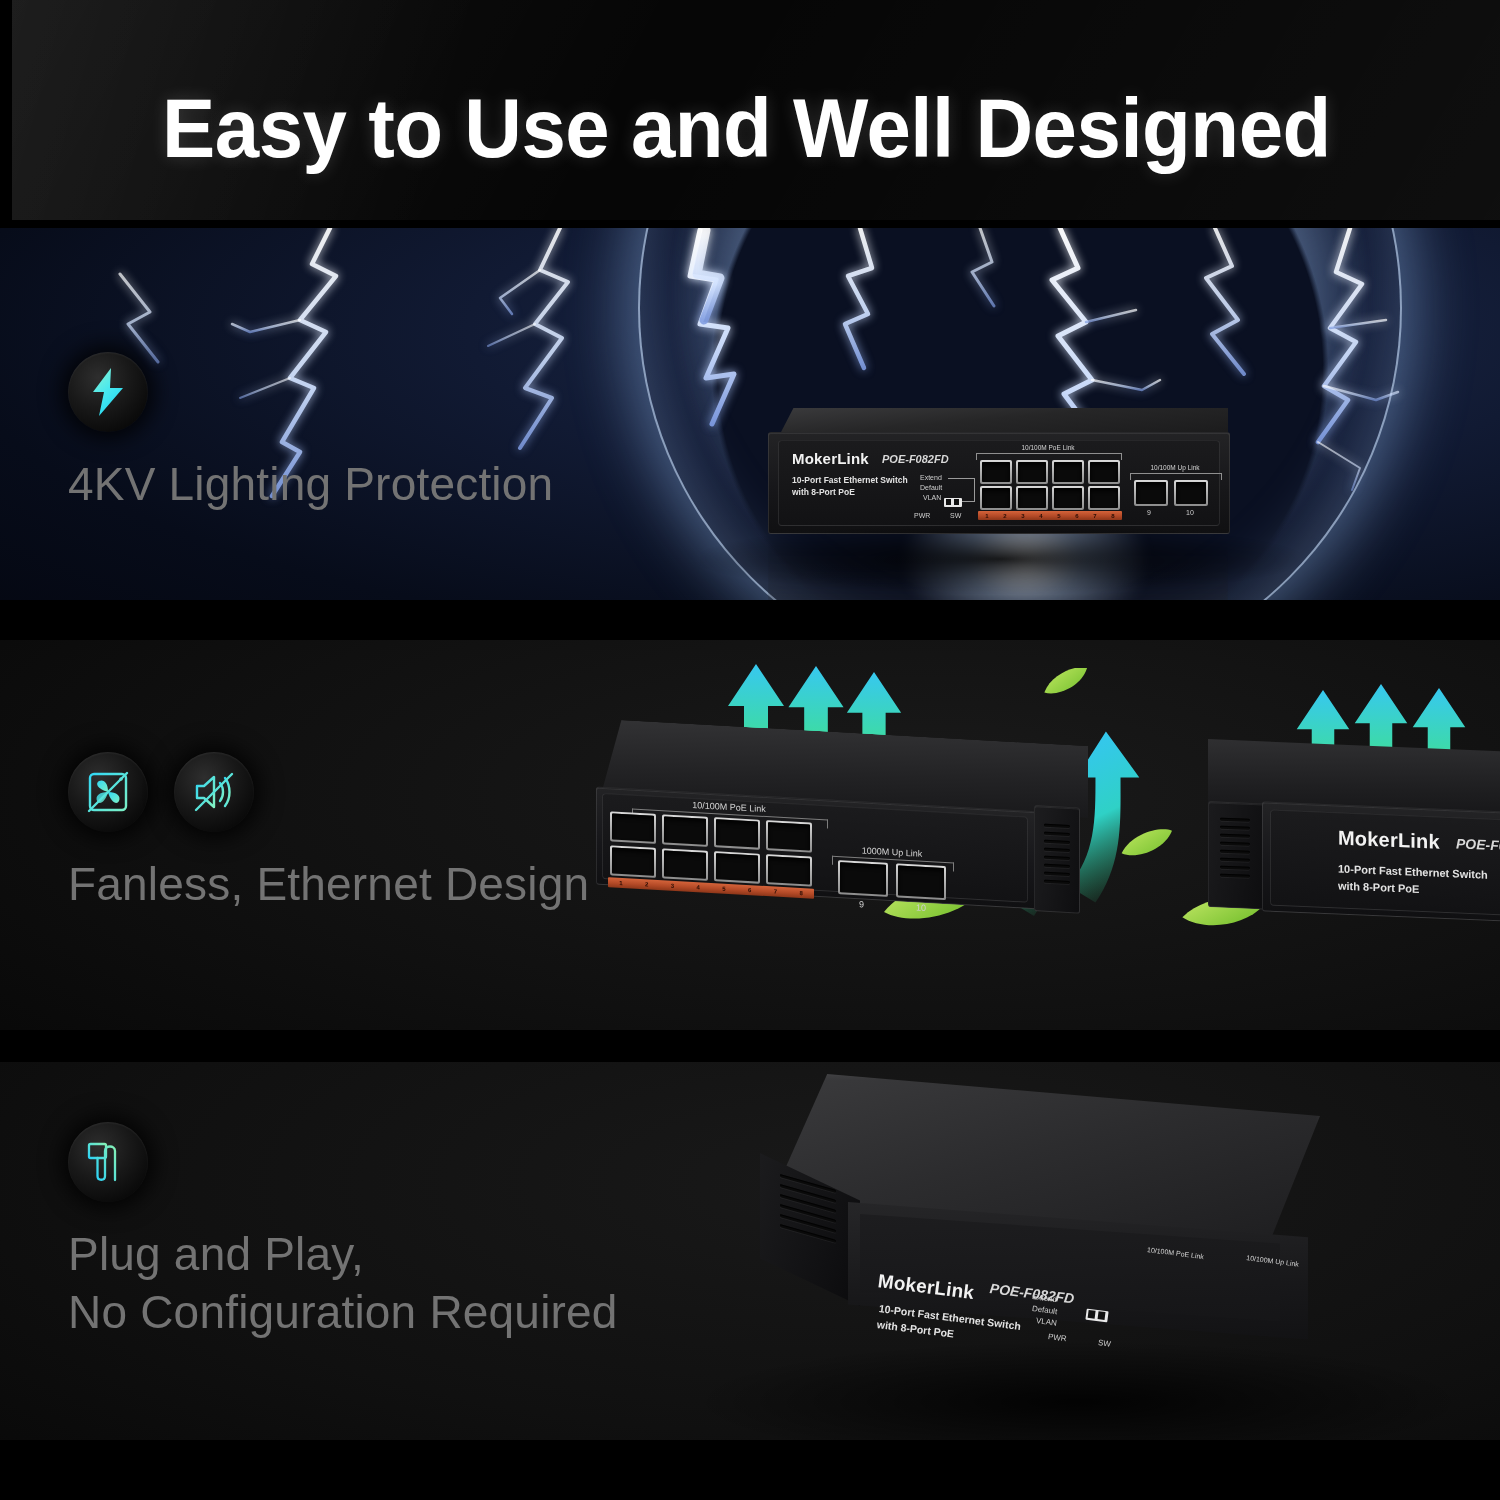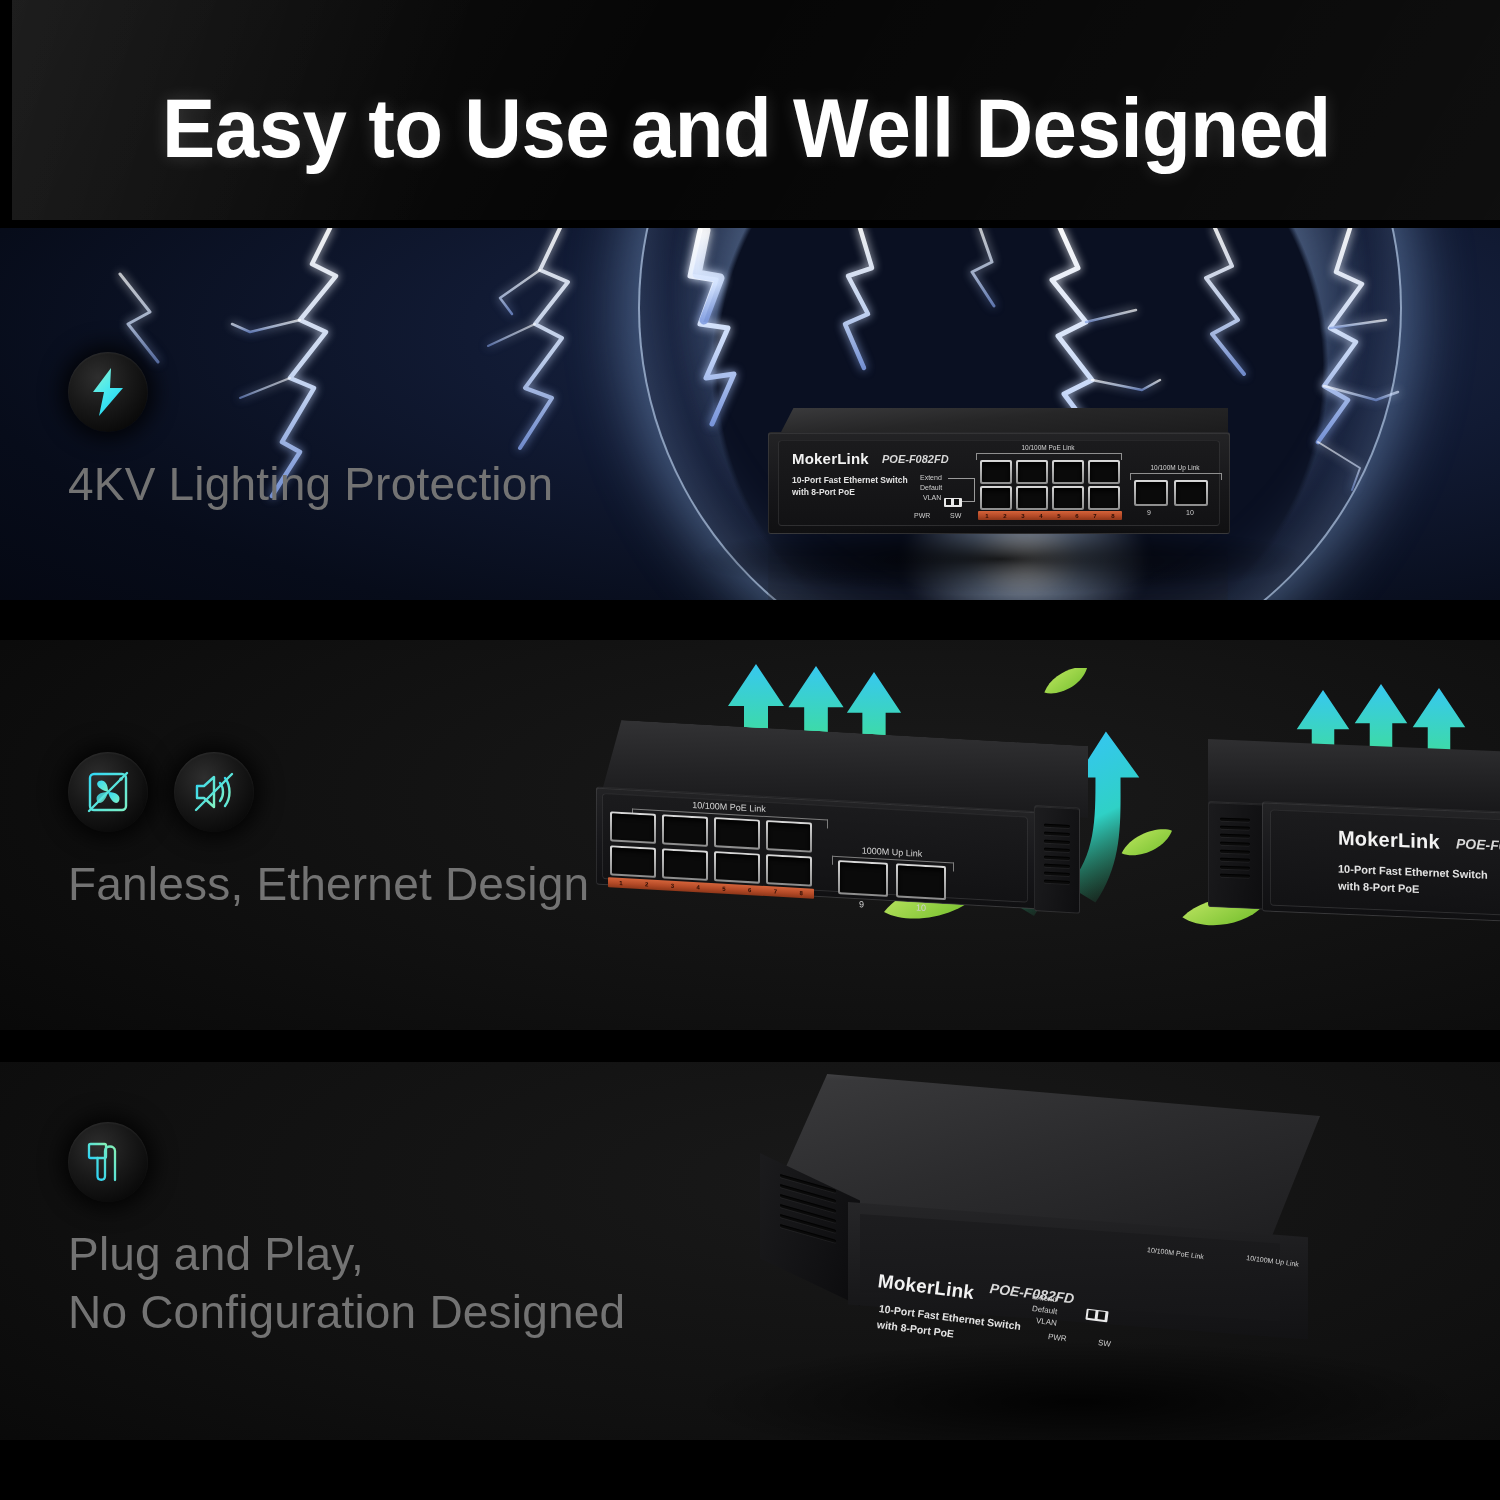--- a/index.html
+++ b/index.html
@@ -514,16 +514,16 @@
             <line x1="8.5" y1="10" x2="8.5" y2="16"></line>
             <line x1="11.5" y1="10" x2="11.5" y2="16"></line>
             <line x1="14.5" y1="10" x2="14.5" y2="16"></line>
             <line x1="17.5" y1="10" x2="17.5" y2="16"></line>
             <path d="M13.5,20 L13.5,38 C13.5,43 21,43 21,38 L21,13 C21,7 31,7 31,13 L31,42"></path>
           </g>
         </svg>
       </div>
     </div>
     <div class="feature-label">Plug and Play,
-No Configuration Designed</div>
+No Configuration Required</div>
   </div>
 
 </div>
 
 </body></html>

